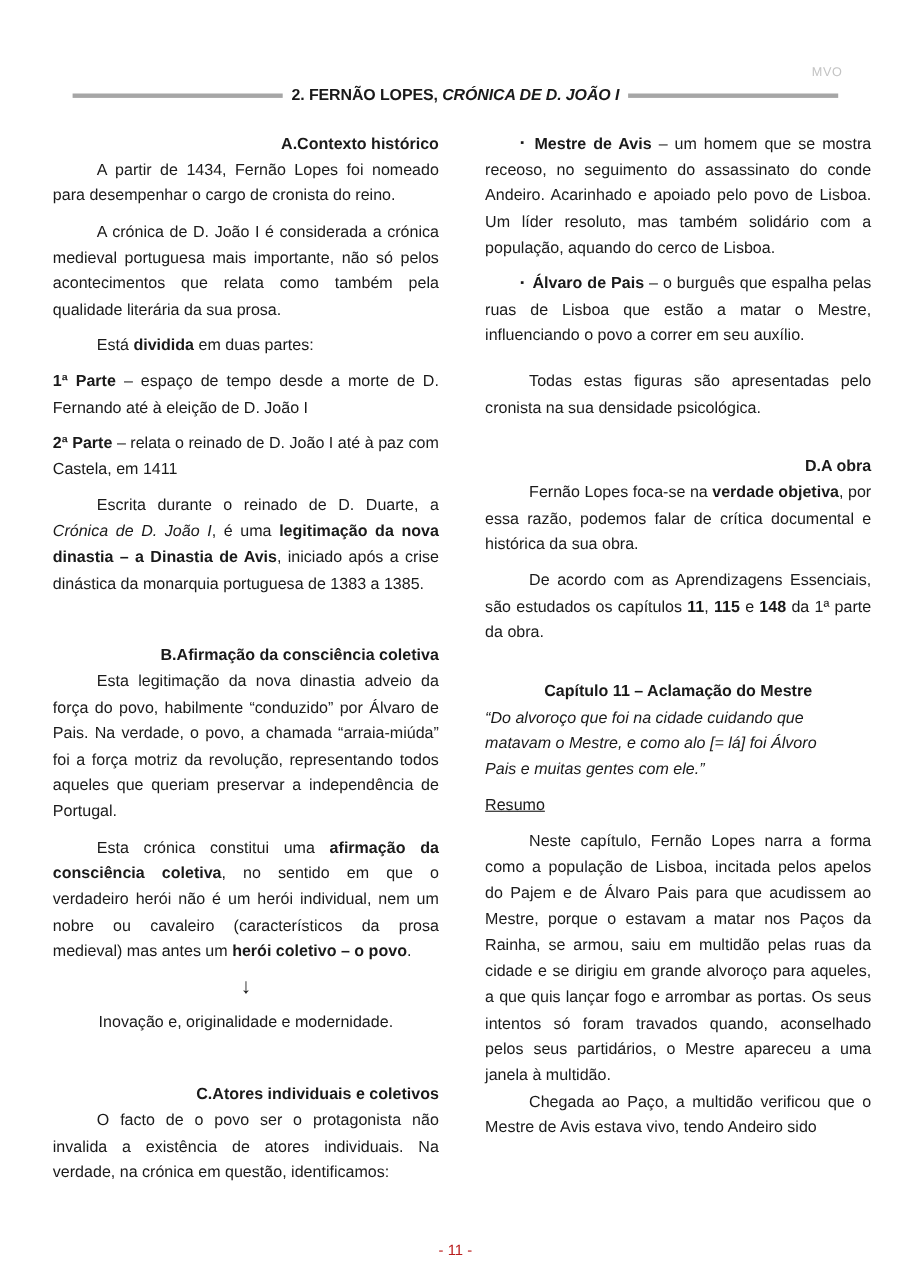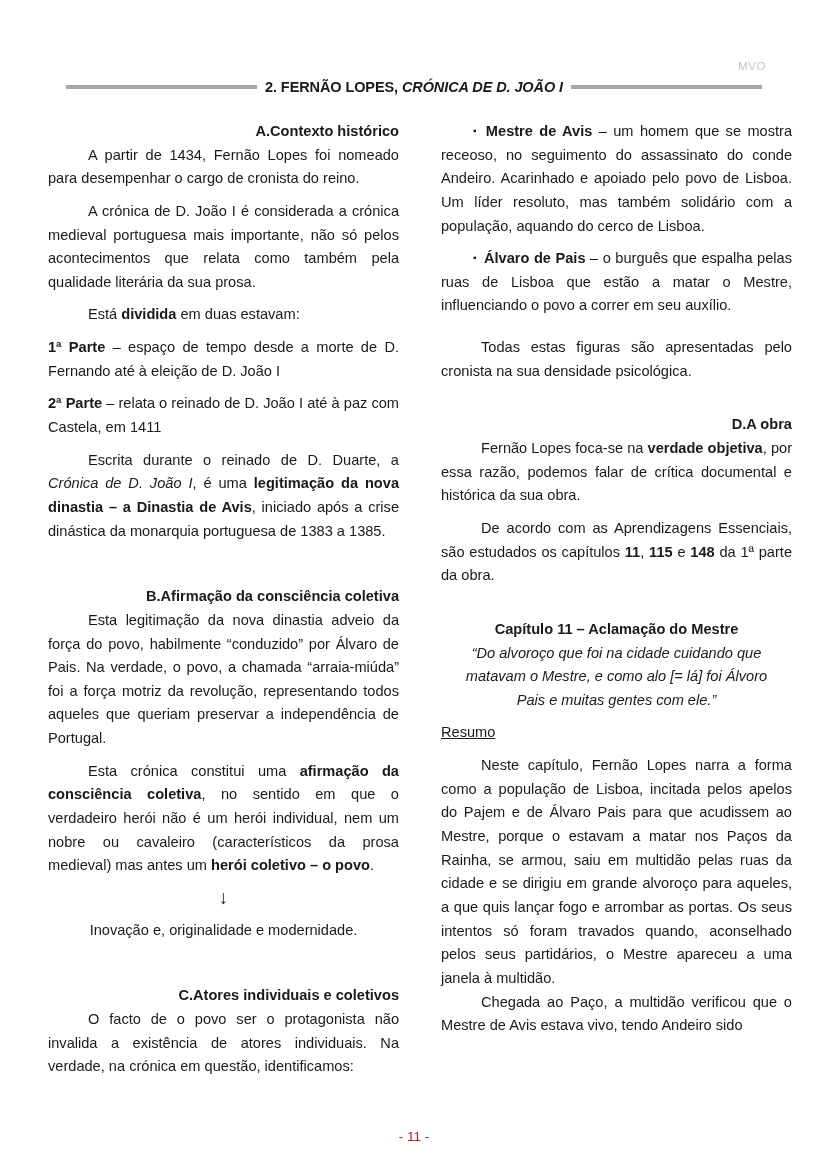--- a/index.html
+++ b/index.html
@@ -116,21 +116,20 @@
   }
   .bullet-para .sq {
     font-size: 10px;
     vertical-align: 2px;
     padding-right: 7px;
   }
 
   .quote {
     font-size: 14.6px;
     line-height: 1.62;
-    text-align: center;
     font-style: italic;
   }
 
   
   .footer {
     position: absolute;
     bottom: 38px;
     left: 0;
     width: 100%;
     text-align: center;
@@ -158,21 +157,21 @@
       <h3 class="sec"><span class="lbl">A.</span><span>Contexto histórico</span></h3>
 
       <p class="indent">A partir de 1434, Fernão Lopes foi nomeado para desempenhar o cargo de cronista do reino.</p>
 
       <div class="gap-sm"></div>
 
       <p class="indent">A crónica de D. João I é considerada a crónica medieval portuguesa mais importante, não só pelos acontecimentos que relata como também pela qualidade literária da sua prosa.</p>
 
       <div class="gap-sm"></div>
 
-      <p class="indent"><span>Está </span><span class="b">dividida</span><span> em duas estavam:</span></p>
+      <p class="indent"><span>Está </span><span class="b">dividida</span><span> em duas partes:</span></p>
 
       <div class="gap-sm"></div>
 
       <p><span class="b">1ª Parte</span><span> – espaço de tempo desde a morte de D. Fernando até à eleição de D. João I</span></p>
 
       <div class="gap-sm"></div>
 
       <p><span class="b">2ª Parte</span><span> – relata o reinado de D. João I até à paz com Castela, em 1411</span></p>
 
       <div class="gap-sm"></div>

